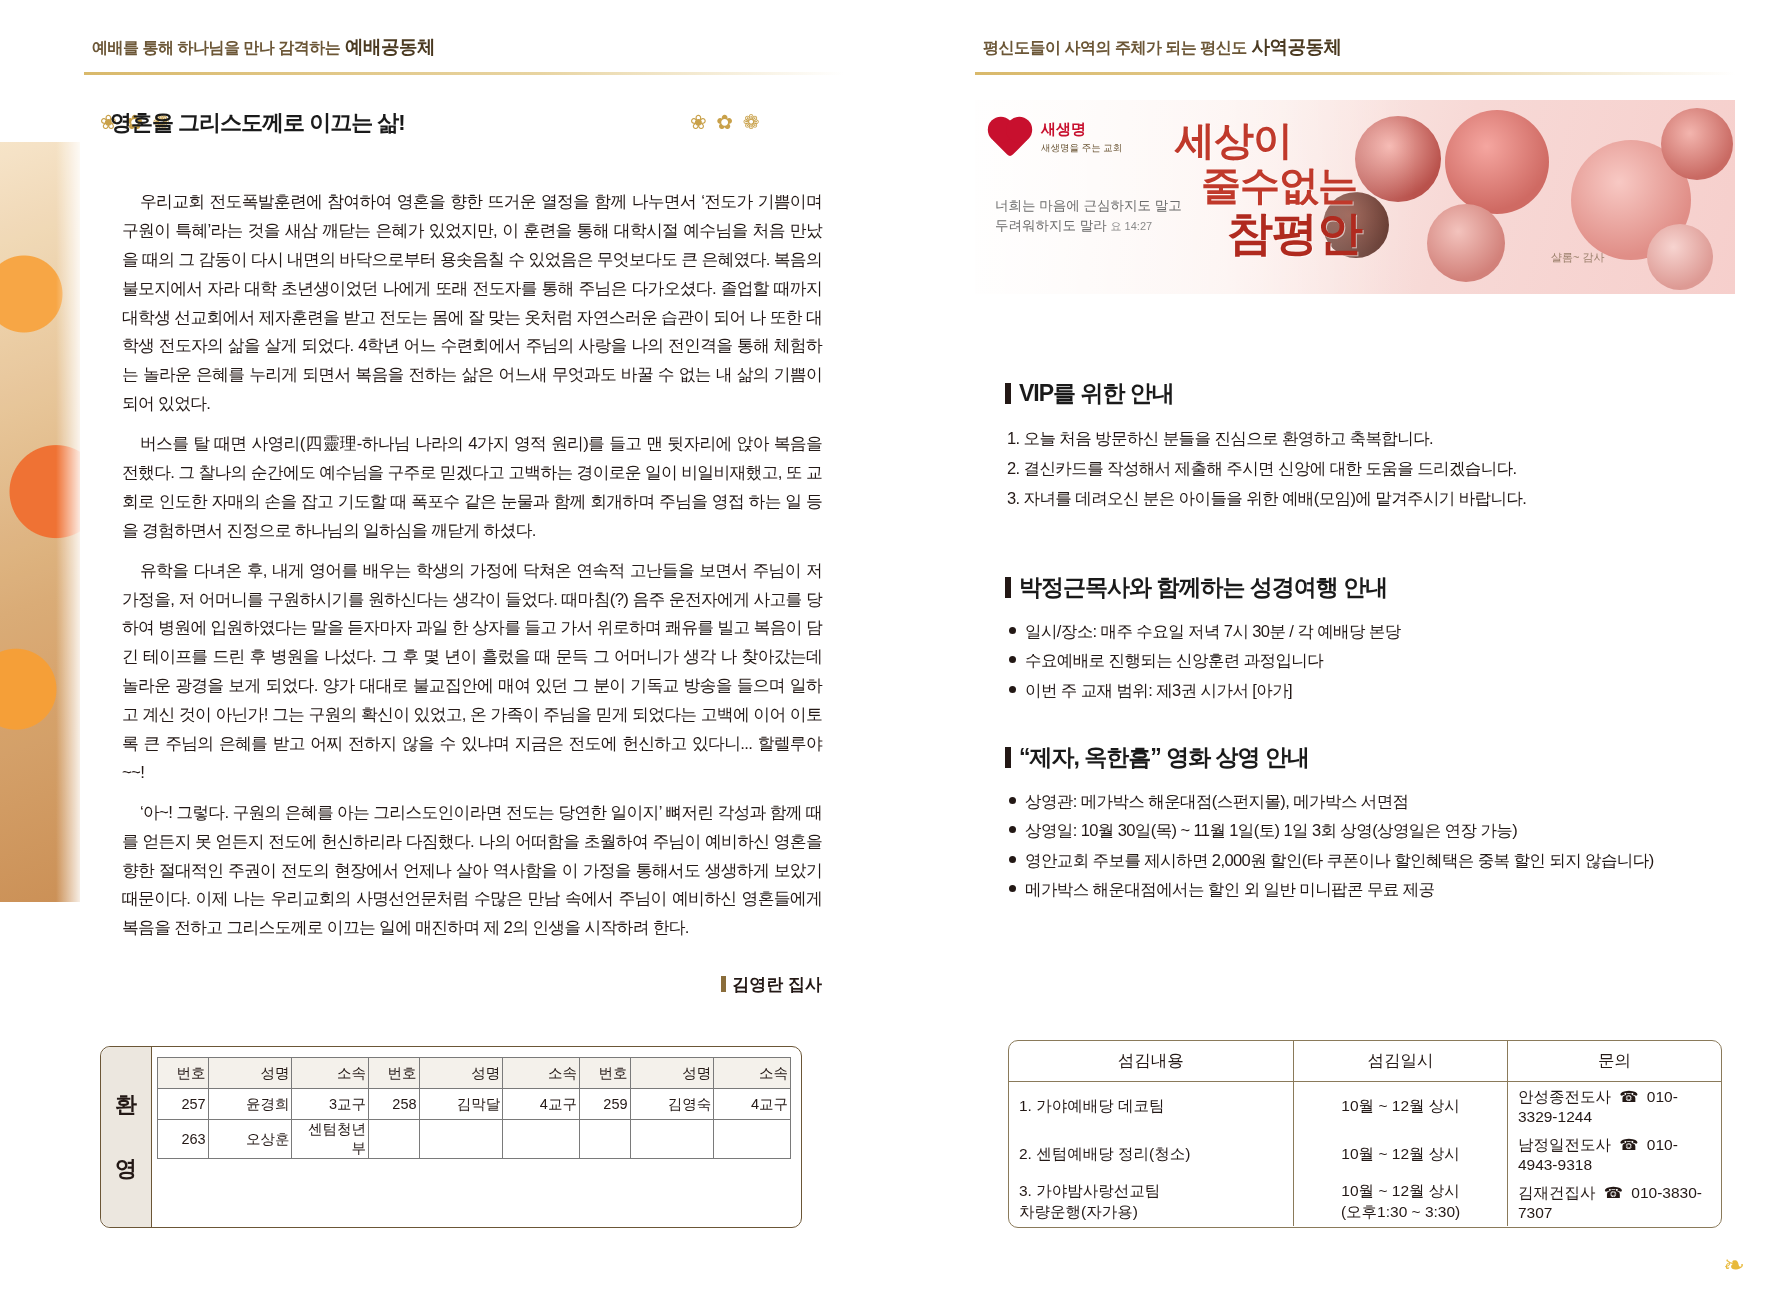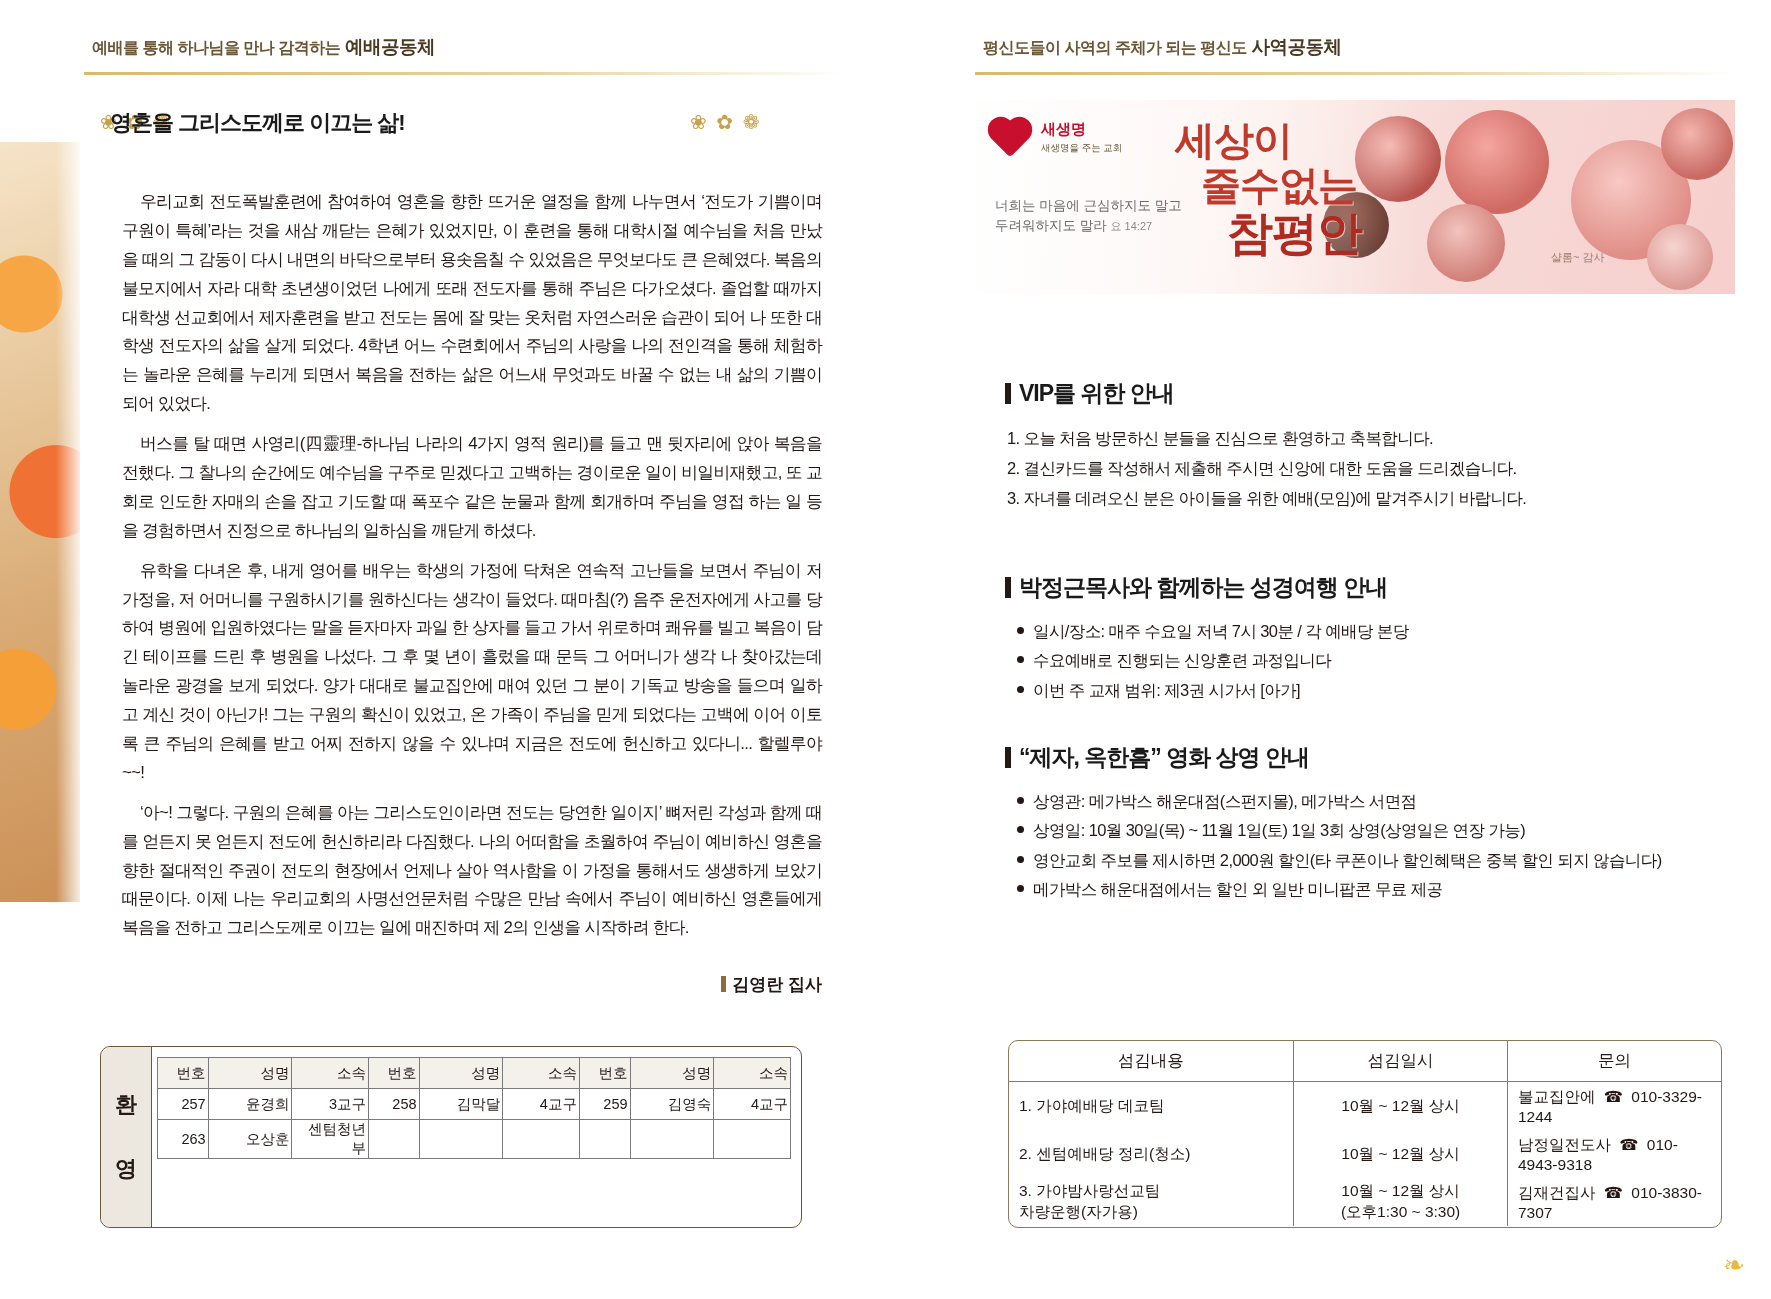--- a/index.html
+++ b/index.html
@@ -132,21 +132,21 @@
   .sec{position:absolute;left:1005px;width:720px;}
   .sec-title{
     font-size:23px;font-weight:bold;color:#1a1a1a;letter-spacing:-1px;margin:0 0 14px 0;
   }
   .sec-title .bar{
     display:inline-block;width:6px;height:21px;background:#231815;margin-right:8px;
     vertical-align:-3px;
   }
   .num-list{margin:0;padding:0;list-style:none;font-size:16.5px;line-height:1.82;letter-spacing:-.6px;}
   .num-list li{padding-left:2px;}
-  .dot-list{margin:8px;padding:0;list-style:none;font-size:16.5px;line-height:1.78;letter-spacing:-.6px;}
+  .dot-list{margin:0;padding:0;list-style:none;font-size:16.5px;line-height:1.78;letter-spacing:-.6px;}
   .dot-list li{padding-left:20px;position:relative;}
   .dot-list li:before{
     content:"";position:absolute;left:4px;top:10px;width:7px;height:7px;border-radius:50%;
     background:#231815;
   }
 
   #sec1{top:378px;}
   #sec2{top:572px;}
   #sec3{top:742px;}
 
@@ -340,21 +340,21 @@
           <th class="st-c1" style="text-align:center;padding-left:0">섬김내용</th>
           <th class="st-c2">섬김일시</th>
           <th class="st-c3">문의</th>
         </tr>
       </thead>
       <tbody>
         <tr>
           <td class="st-c1">1. 가야예배당 데코팀</td>
           <td class="st-c2">10월 ~ 12월 상시</td>
           <td class="st-c3">
-            <span>불교집안에</span>
+            <span>안성종전도사</span>
             <span class="phone-ic">☎</span>
             <span>010-3329-1244</span>
           </td>
         </tr>
         <tr>
           <td class="st-c1">2. 센텀예배당 정리(청소)</td>
           <td class="st-c2">10월 ~ 12월 상시</td>
           <td class="st-c3">
             <span>남정일전도사</span>
             <span class="phone-ic">☎</span>

